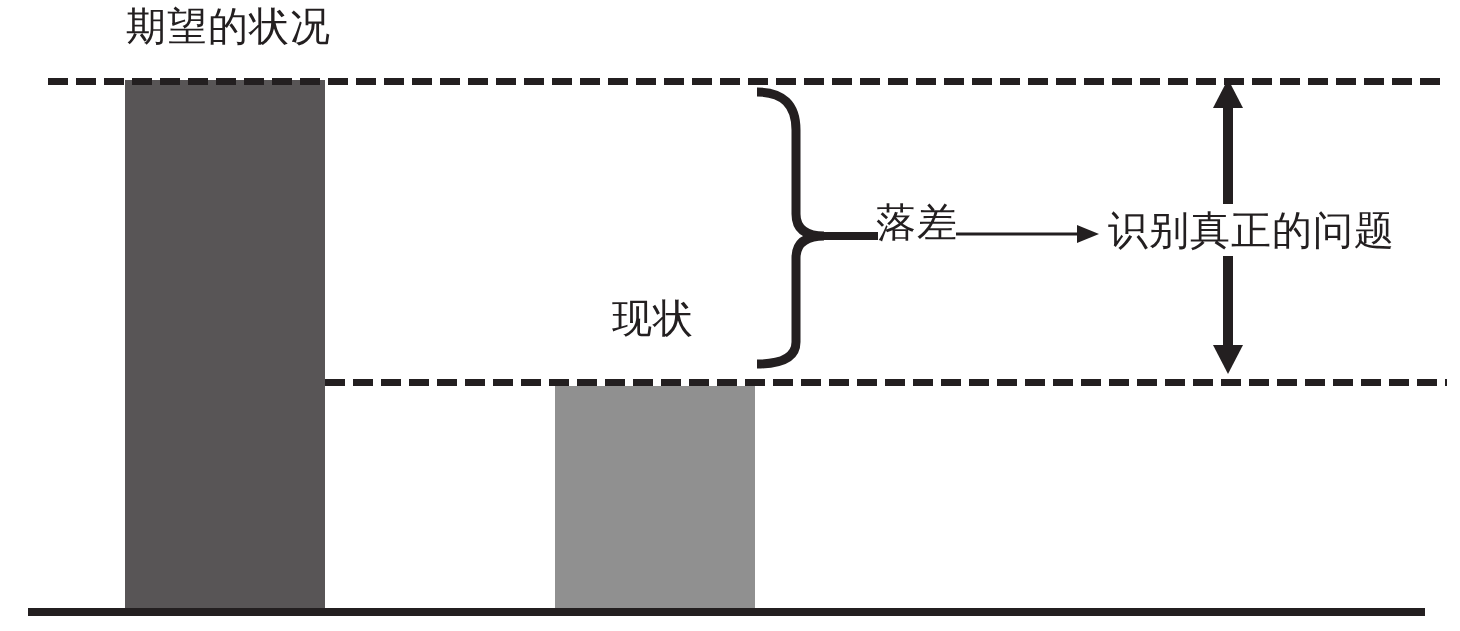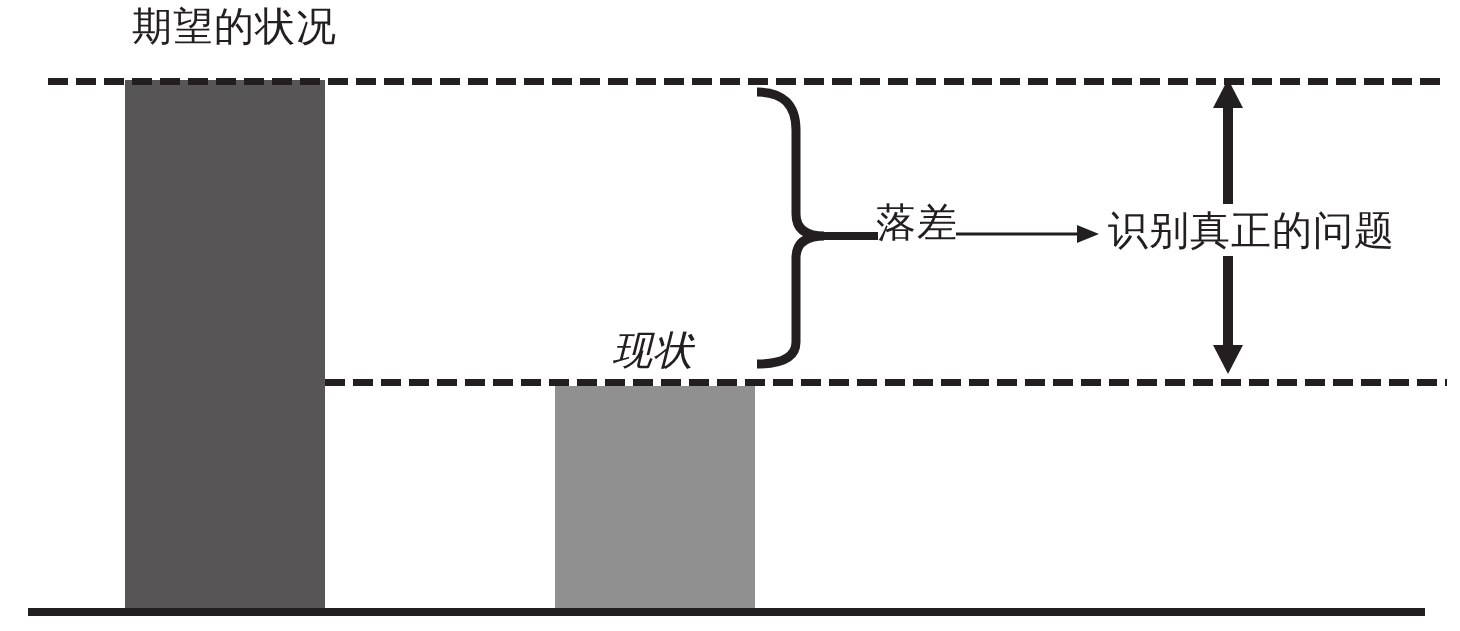--- a/index.html
+++ b/index.html
@@ -17,22 +17,22 @@
     color:var(--ink);
   }
   .label{
     position:absolute;
     font-size:40px;
     line-height:1.1;
     letter-spacing:1px;
     white-space:nowrap;
     color:var(--ink);
   }
-  .label.title{left:132px;top:4px;text-align:right;}
-  .label.current{left:612px;top:328px;font-style:italic;}
+  .label.title{left:126px;top:4px;text-align:right;}
+  .label.current{left:612px;top:296px;}
   .label.gap{left:876px;top:200px;}
   .label.problem{
     left:1102px;top:204px;
     background:#ffffff;
     padding:4px 6px;
     z-index:3;
   }
   .dash{
     position:absolute;
     height:7px;

